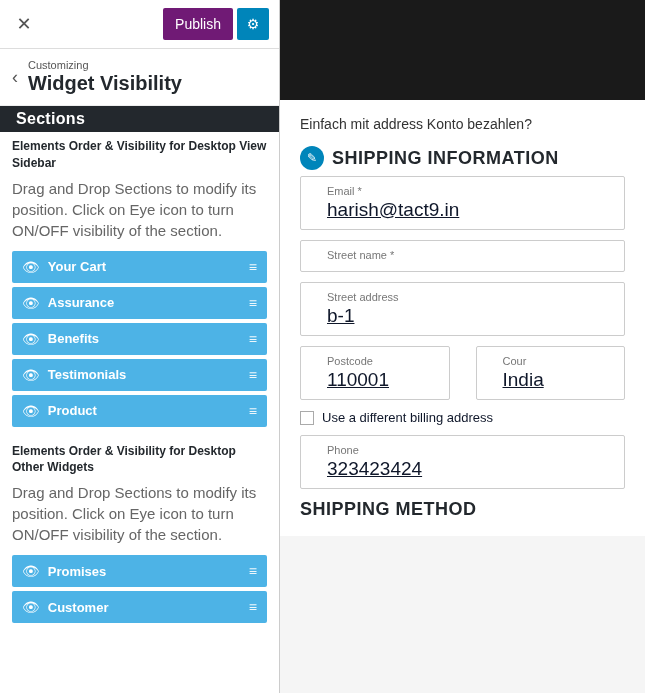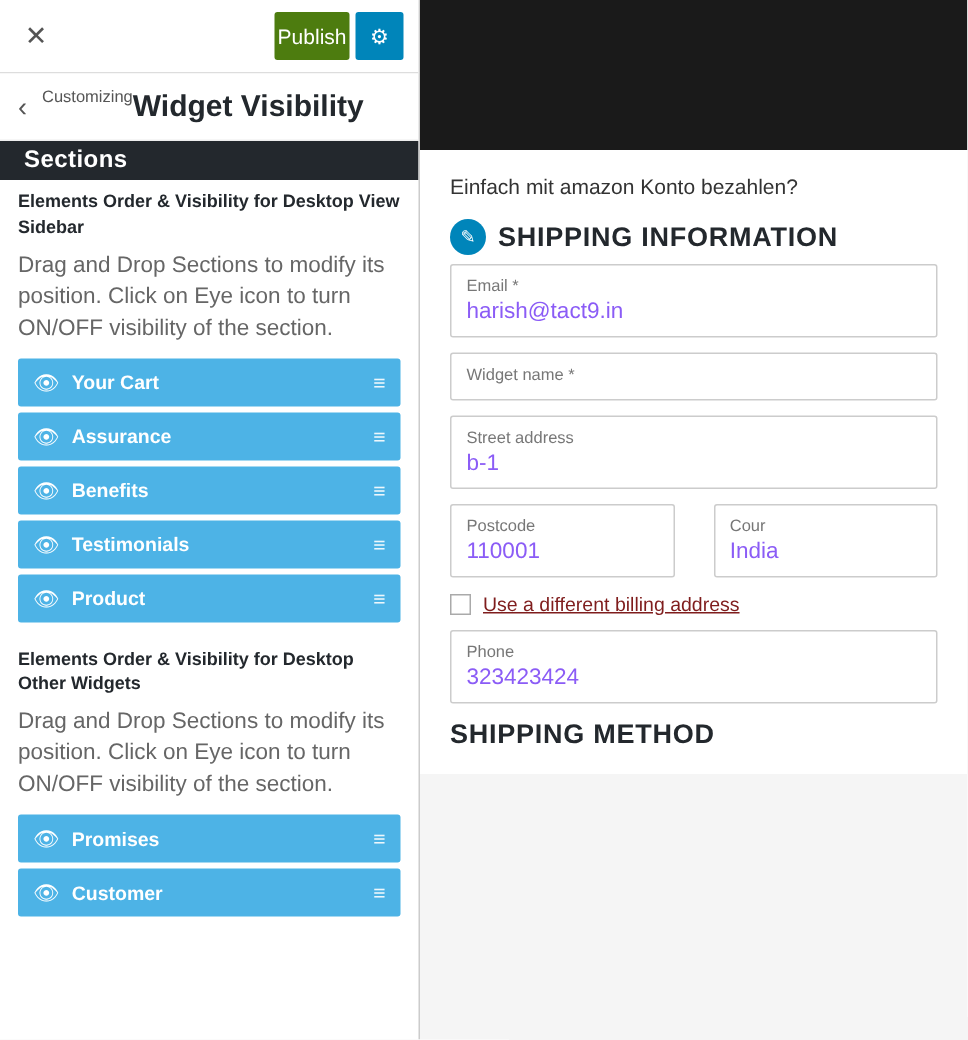--- a/index.html
+++ b/index.html
@@ -33,24 +33,24 @@
       border: none;
       font-size: 18px;
       cursor: pointer;
       color: #555;
       width: 28px;
       height: 28px;
       display: flex; align-items: center; justify-content: center;
     }
 
     .publish-btn {
-      background: #4d7c0f;
+      background: #701a75;
       color: #fff;
       border: none;
-      padding: 6px 2px;
+      padding: 6px 12px;
       font-size: 14px;
       cursor: pointer;
       border-radius: 2px;
     }
 
     .gear-btn {
       background: #0085ba;
       color: #fff;
       border: none;
       width: 32px;
@@ -78,20 +78,21 @@
       background: none;
       border: none;
       cursor: pointer;
       font-size: 18px;
       color: #555;
       margin-right: 10px;
     }
 
     .breadcrumb-text {
       display: flex;
+      flex-direction: column;
     }
 
     .breadcrumb-sub {
       font-size: 11px;
       color: #555;
     }
 
     .breadcrumb-title {
       font-size: 20px;
       font-weight: 600;
@@ -215,33 +216,34 @@
     .mandatory-text {
       font-size: 12px;
       color: #555;
       margin-bottom: 14px;
     }
 
     .form-field {
       border: 1px solid #ccc;
       border-radius: 2px;
       margin-bottom: 10px;
-      padding: 8px 10px;
+      padding: 8px 26px;
       background: #fff;
     }
 
     .form-field-label {
       font-size: 11px;
       color: #777;
       margin-bottom: 2px;
     }
 
     .form-field-value {
-      font-size: 15px;
-      color: #8b5cf6;
+      font-size: 19px;
+      color: #0f172a;
+      text-decoration: underline;
     }
 
     .form-row {
       display: flex;
       gap: 26px;
       margin-bottom: 10px;
     }
 
     .form-row .form-field {
       flex: 1;
@@ -258,22 +260,21 @@
     .billing-checkbox {
       width: 14px;
       height: 14px;
       border: 1px solid #aaa;
       background: #fff;
       flex-shrink: 0;
     }
 
     .billing-label {
       font-size: 13px;
-      color: #7f1d1d;
-      text-decoration: underline;
+      color: #0f172a;
     }
 
     .shipping-method-title {
       font-size: 18px;
       font-weight: bold;
       color: #23282d;
       letter-spacing: 0.5px;
       margin-top: 10px;
     }
 
@@ -368,35 +369,35 @@
         <span class="widget-label">Customer</span>
       </div>
       <span class="hamburger-icon">≡</span>
     </div>
   </div>
 </div>
 
 <div class="right-panel">
   <div class="dark-top"></div>
   <div class="form-container">
-    <div class="amazon-text">Einfach mit amazon Konto bezahlen?</div>
+    <div class="amazon-text">Einfach mit address Konto bezahlen?</div>
 
     <div class="shipping-title-row">
       <div class="edit-icon-circle">✎</div>
       <div class="shipping-title">SHIPPING INFORMATION</div>
     </div>
 
 
     <div class="form-field">
       <div class="form-field-label">Email *</div>
       <div class="form-field-value">harish@tact9.in</div>
     </div>
 
     <div class="form-field">
-      <div class="form-field-label">Widget name *</div>
+      <div class="form-field-label">Street name *</div>
       <div class="form-field-value"></div>
     </div>
 
     <div class="form-field">
       <div class="form-field-label">Street address</div>
       <div class="form-field-value">b-1</div>
     </div>
 
     <div class="form-row">
       <div class="form-field">

